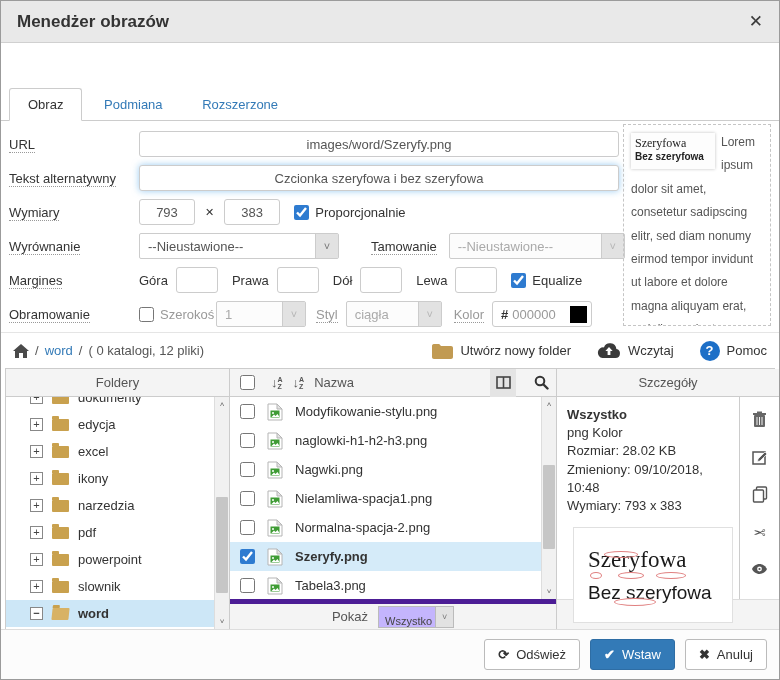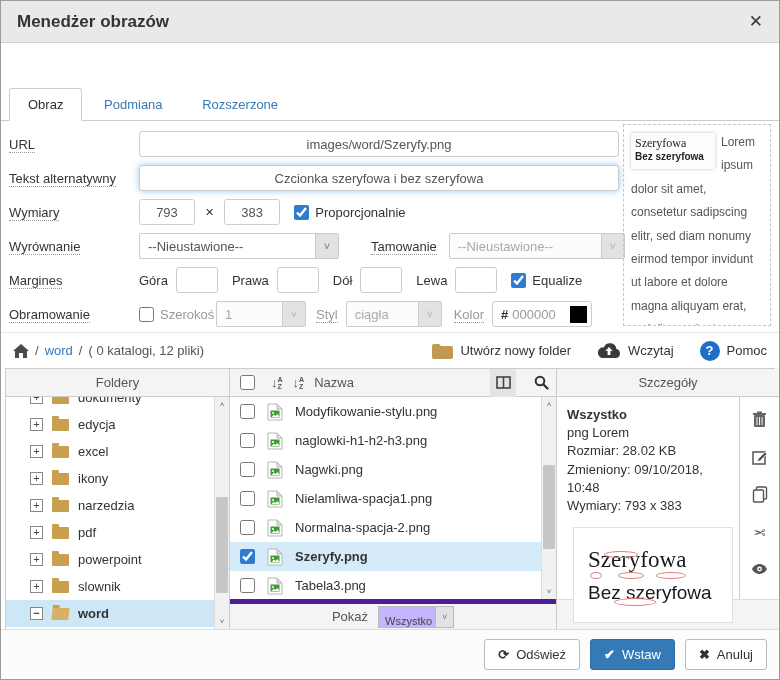--- a/index.html
+++ b/index.html
@@ -454,21 +454,21 @@
             <span>Wszystko</span>
           </span>
       </div>
     </div>
 
     <div class="panel details">
       <div class="panel-header">Szczegóły</div>
       <div class="details-body">
         <div class="details-info">
           <div class="dtitle">Wszystko</div>
-          <div>png Lorem</div>
+          <div>png Kolor</div>
           <div>Rozmiar: 28.02 KB</div>
           <div>Zmieniony: 09/10/2018, 10:48</div>
           <div>Wymiary: 793 x 383</div>
           <div class="dpreview">
             <span class="ser">Szeryfowa</span>
             <span class="sans">Bez szeryfowa</span>
             <span class="red-mark" style="left:16px;top:44px;width:12px;height:7px;"></span>
             <span class="red-mark" style="left:44px;top:44px;width:26px;height:7px;"></span>
             <span class="red-mark" style="left:82px;top:44px;width:30px;height:7px;"></span>
             <span class="red-mark" style="left:30px;top:23px;width:34px;height:7px;"></span>

